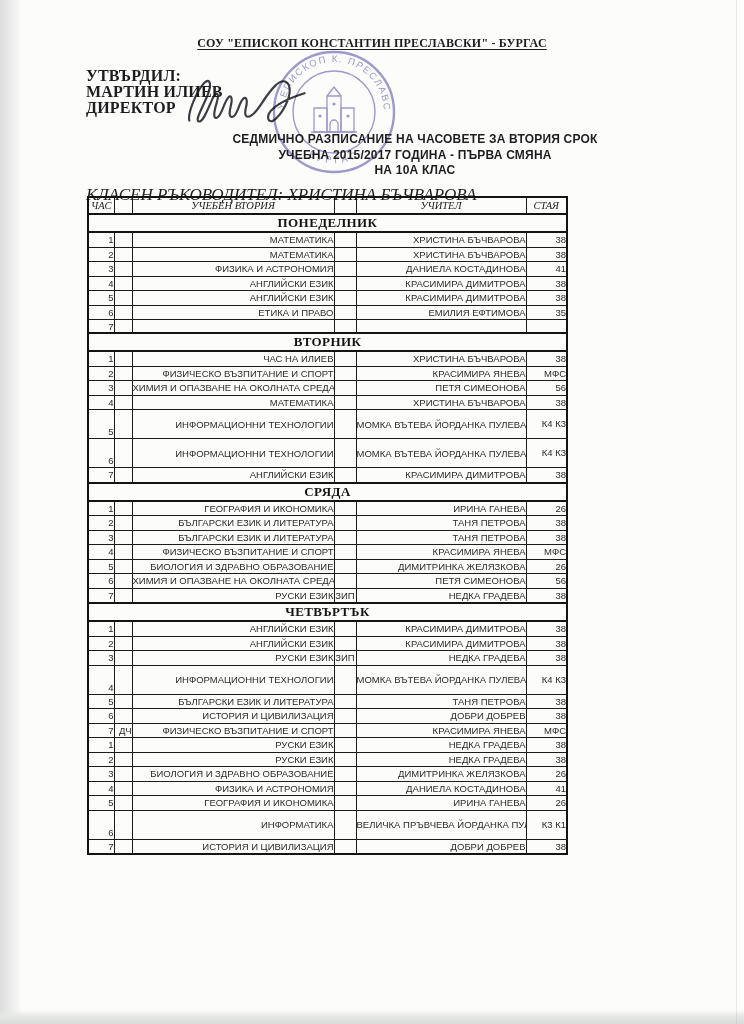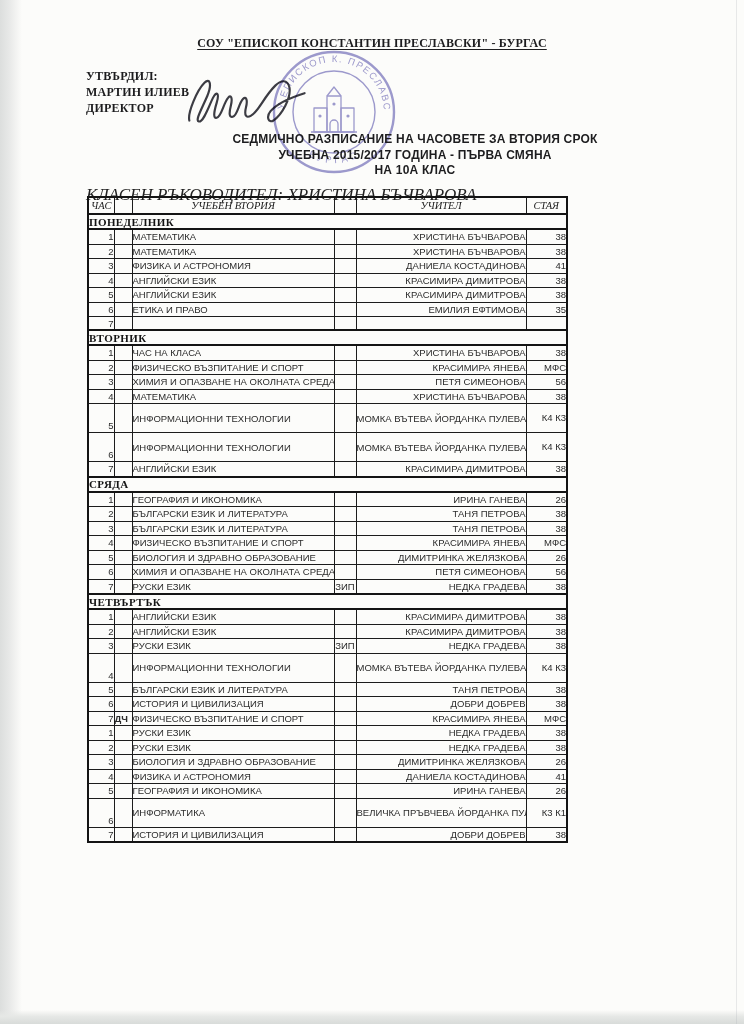--- a/index.html
+++ b/index.html
@@ -15,21 +15,21 @@
     background:linear-gradient(to top,#d8dbd9 0,#e6e8e6 55%,rgba(252,252,250,0) 100%);}
   .edge-right{position:absolute;right:7px;top:0;bottom:0;width:1px;background:rgba(175,180,186,.28);}
 
   .school-title{
     position:absolute;top:36px;left:0;width:744px;text-align:center;
     font-family:"Liberation Serif",serif;font-weight:bold;font-size:12px;color:#1d1d1f;
     text-decoration:underline;text-underline-offset:2px;letter-spacing:.2px;z-index:3;
   }
   .approver{
     position:absolute;left:86px;top:68px;z-index:3;
-    font-family:"Liberation Serif",serif;font-weight:bold;font-size:12px;
+    font-family:"Liberation Serif",serif;font-weight:bold;font-size:16px;
     line-height:16.2px;color:#1d1d1f;letter-spacing:.2px;
   }
   .stamp{position:absolute;left:268px;top:46px;z-index:1;mix-blend-mode:multiply;opacity:.85;}
   .signature{position:absolute;left:182px;top:62px;z-index:2;mix-blend-mode:multiply;}
   .doc-title{
     position:absolute;top:132px;left:0;width:744px;text-align:center;z-index:3;
     font-family:Liberation Sans, sans-serif;font-weight:bold;font-size:12px;
     line-height:15.6px;color:#1d1d1f;letter-spacing:.2px;padding-left:43px;
   }
   .class-teacher{
@@ -44,29 +44,29 @@
   }
   table.schedule th,table.schedule td{
     border:1px solid #1c1c1c;padding:0;overflow:hidden;white-space:nowrap;
   }
   table.schedule thead th{
     height:15px;font-family:"Liberation Serif",serif;font-style:italic;font-weight:normal;
     font-size:10.5px;color:#1b1b1b;text-align:center;border-bottom:2px solid #141414;
   }
   tr.day-row td{
     height:13px;border-top:2px solid #141414;border-bottom:2px solid #141414;
-    font-family:"Liberation Serif",serif;font-weight:bold;font-size:11px;
-    letter-spacing:.4px;text-align:left;color:#141414;
+    font-family:"Liberation Serif",serif;font-weight:bold;font-size:13px;
+    letter-spacing:.4px;text-align:center;color:#141414;
   }
   tr.lesson-row td{height:12px;font-size:9.5px;color:#2b2b2b;}
   tr.lesson-row.tall td{height:27px;}
   td.c-hour{text-align:right;padding-right:3px;font-size:10px;color:#222;}
   tr.tall td.c-hour{vertical-align:bottom;padding-bottom:1px;}
-  td.c-flag{text-align:left;font-size:9px;font-weight:bold;}
-  td.c-subject{text-align:left;padding-left:4px;}
+  td.c-flag{text-align:right;font-size:9px;}
+  td.c-subject{text-align:right;padding-left:4px;}
   td.c-type{text-align:center;font-size:8.5px;margin-left:40px;}
   td.c-teacher{text-align:right;padding-left:4px;white-space:pre-line;line-height:13px;}
   td.c-room{text-align:right;font-size:10px;white-space:pre-line;line-height:13.5px;color:#222;}
 </style>
 </head>
 <body>
 
 <div class="paper">
   <div class="edge-left"></div>
   <div class="edge-bottom"></div>
@@ -198,21 +198,21 @@
           <td class="c-type"></td>
           <td class="c-teacher"></td>
           <td class="c-room"></td>
         </tr>
         <tr class="day-row">
           <td colspan="6">ВТОРНИК</td>
         </tr>
         <tr class="lesson-row">
           <td class="c-hour">1</td>
           <td class="c-flag"></td>
-          <td class="c-subject">ЧАС НА КЛАСА</td>
+          <td class="c-subject">ЧАС НА ИЛИЕВ</td>
           <td class="c-type"></td>
           <td class="c-teacher">ХРИСТИНА БЪЧВАРОВА</td>
           <td class="c-room">38</td>
         </tr>
         <tr class="lesson-row">
           <td class="c-hour">2</td>
           <td class="c-flag"></td>
           <td class="c-subject">ФИЗИЧЕСКО ВЪЗПИТАНИЕ И СПОРТ</td>
           <td class="c-type"></td>
           <td class="c-teacher">КРАСИМИРА ЯНЕВА</td>

